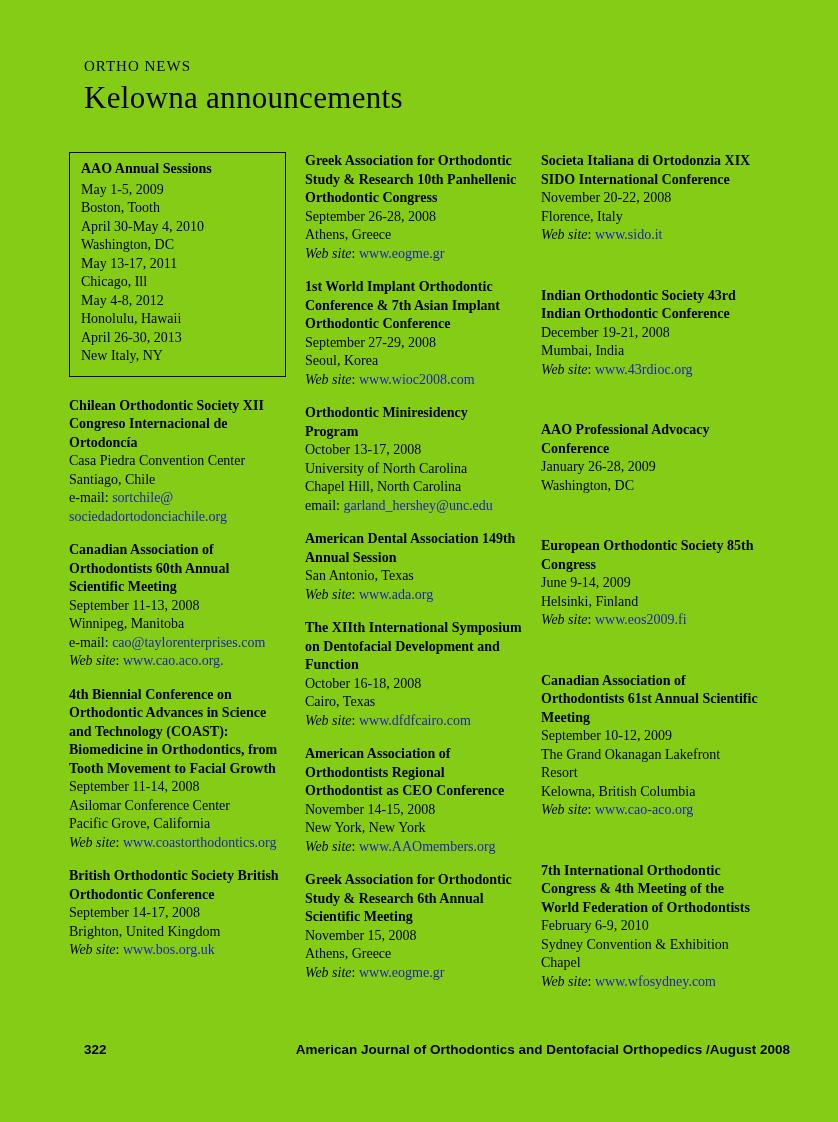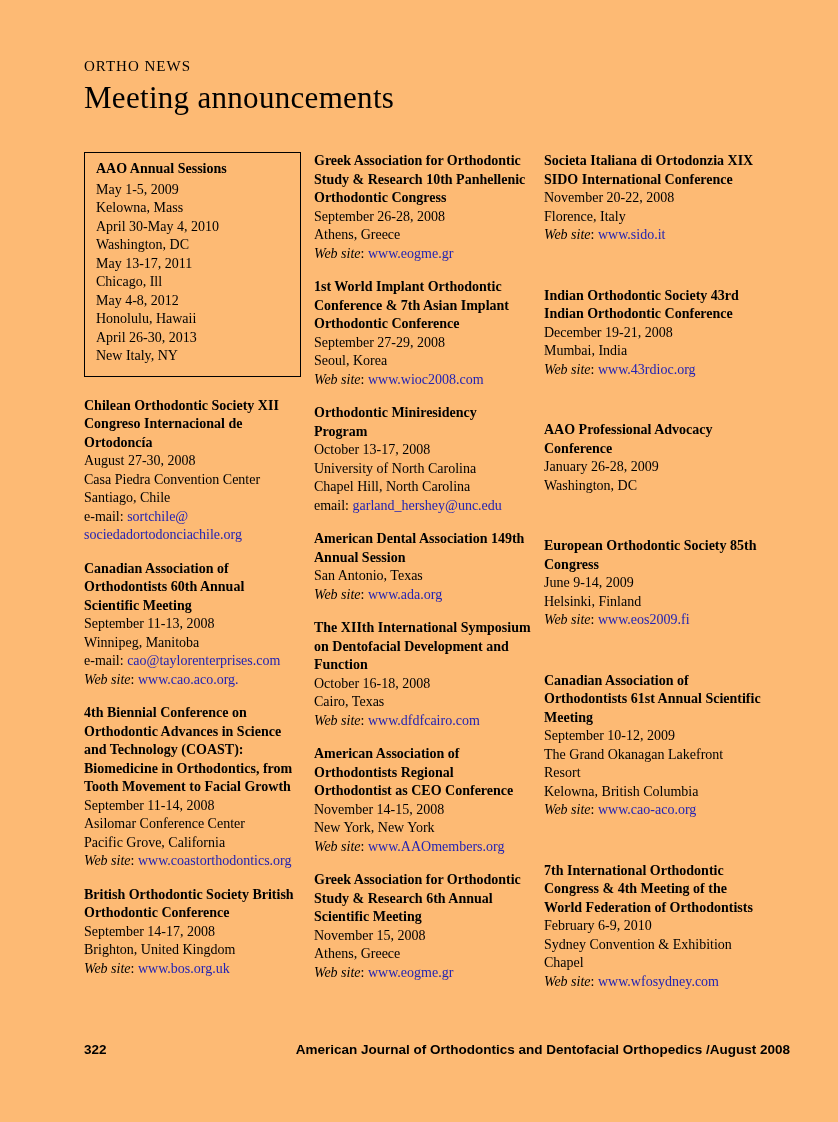--- a/index.html
+++ b/index.html
@@ -2,35 +2,35 @@
 <html><head>
 <meta charset="utf-8">
 <title>Meeting announcements</title>
 <style>
   * { box-sizing: border-box; }
   html, body { margin: 0; padding: 0; background: #ffffff; }
   .page {
     position: relative;
     width: 838px;
     height: 1122px;
-    background: #fdba74;
+    background: #84cc16;
     font-family: "Liberation Serif", serif;
     color: #000000;
     overflow: hidden;
   }
   .header { position: absolute; left: 84px; top: 58px; }
   .eyebrow { font-size: 15px; letter-spacing: 1px; }
   .page-title { font-size: 31px; font-weight: 400; margin: 5px 0 0 0; letter-spacing: 0.3px; }
 
   .columns {
     position: absolute;
-    left: 84px;
+    left: 69px;
     top: 152px;
     display: flex;
-    gap: 13px;
+    gap: 19px;
   }
   .col { width: 217px; }
 
   .entry { margin-bottom: 15px; }
   .col-3 .entry { margin-bottom: 42px; }
   .entry-title { font-weight: 700; font-size: 14px; line-height: 18.5px; }
   .line { font-size: 14px; line-height: 18.5px; }
   .plain { color: #000000; }
   .link { color: #2323B3; cursor: pointer; text-align: center; }
   .weblabel { font-style: italic; }
@@ -56,51 +56,50 @@
   }
   .journal { margin-left: auto; }
 </style>
 </head>
 <body>
 
 <div class="page">
 
   <div class="header">
     <div class="eyebrow">ORTHO NEWS</div>
-    <h1 class="page-title">Meeting announcements</h1>
+    <h1 class="page-title">Kelowna announcements</h1>
   </div>
 
   <div class="columns" id="columns">
       <div class="col col-1">
         <div class="aao-box">
           <div class="entry-title">AAO Annual Sessions</div>
           <div class="session">
             <div class="line">May 1-5, 2009</div>
-            <div class="line">Kelowna, Mass</div>
+            <div class="line">Boston, Tooth</div>
           </div>
           <div class="session">
             <div class="line">April 30-May 4, 2010</div>
             <div class="line">Washington, DC</div>
           </div>
           <div class="session">
             <div class="line">May 13-17, 2011</div>
             <div class="line">Chicago, Ill</div>
           </div>
           <div class="session">
             <div class="line">May 4-8, 2012</div>
             <div class="line">Honolulu, Hawaii</div>
           </div>
           <div class="session">
             <div class="line">April 26-30, 2013</div>
             <div class="line">New Italy, NY</div>
           </div>
         </div>
         <div class="entry">
           <div class="entry-title">Chilean Orthodontic Society XII Congreso Internacional de Ortodoncía</div>
-          <div class="line"><span class="plain">August 27-30, 2008</span></div>
           <div class="line"><span class="plain">Casa Piedra Convention Center</span></div>
           <div class="line"><span class="plain">Santiago, Chile</span></div>
           <div class="line"><span class="plain">e-mail: </span><span class="link">sortchile@</span></div>
           <div class="line"><span class="link">sociedadortodonciachile.org</span></div>
         </div>
         <div class="entry">
           <div class="entry-title">Canadian Association of Orthodontists 60th Annual Scientific Meeting</div>
           <div class="line"><span class="plain">September 11-13, 2008</span></div>
           <div class="line"><span class="plain">Winnipeg, Manitoba</span></div>
           <div class="line"><span class="plain">e-mail: </span><span class="link">cao@taylorenterprises.com</span></div>

